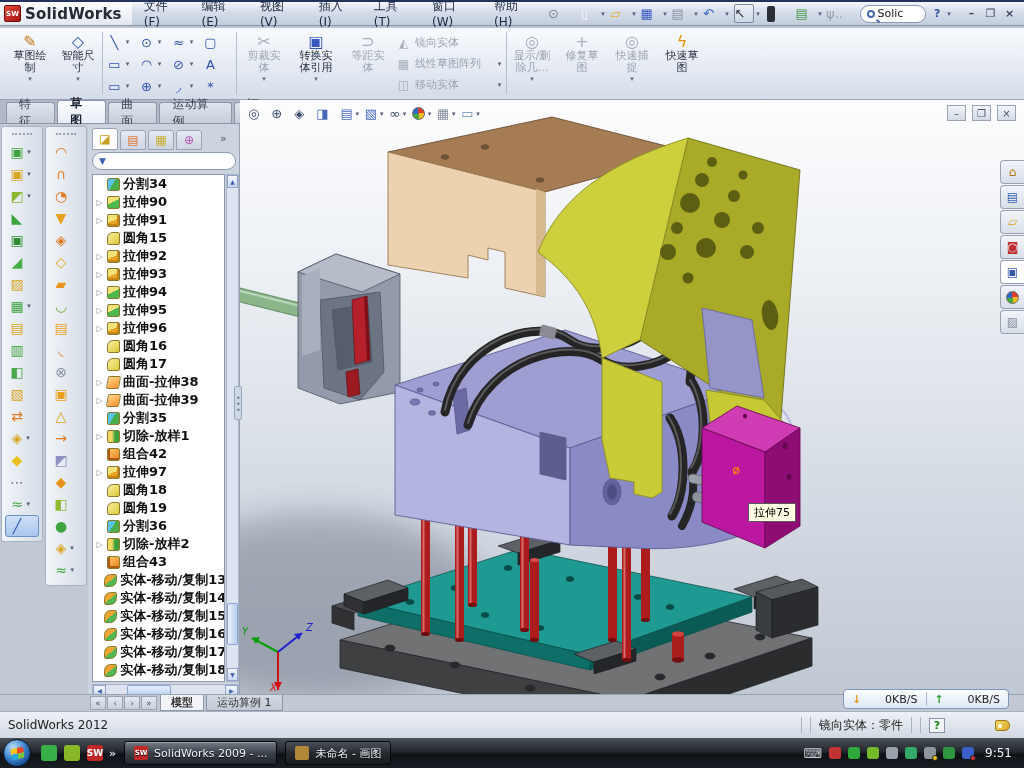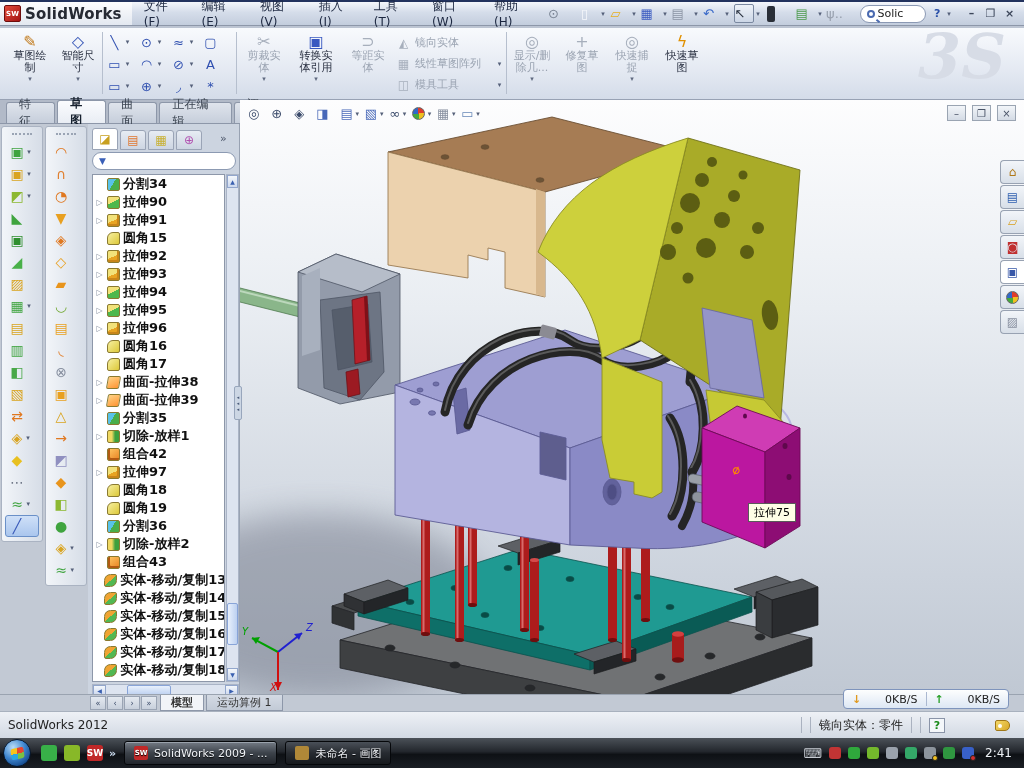--- a/index.html
+++ b/index.html
@@ -290,21 +290,20 @@
     <div class="winbtn" style="color:#2a50a8;">?</div>
     <span class="dd">▾</span>
     <div style="display:flex;gap:2px;margin:0 6px 0 10px">
       <div class="winbtn">–</div>
         <div class="winbtn">❐</div>
         <div class="winbtn">×</div>
     </div>
   </div>
 
   <div id="cmdbar" class="abs">
-    <div id="watermark" class="abs">3S</div>
 
     <div>
 
         <div class="bigbtn bbl" style="left: 6px;">
           <span class="bicon" style="color: rgb(192, 120, 24);">✎</span>
           <span class="blabel">草图绘
 制</span>
           <span class="bdrop">▾</span>
         </div>
 
@@ -417,21 +416,21 @@
         </div>
 
         <div class="stackrow">
           <span class="g">▦</span>
           <span class="lbl">线性草图阵列</span>
           <span class="dd">▾</span>
         </div>
 
         <div class="stackrow">
           <span class="g">◫</span>
-          <span class="lbl">模具工具</span>
+          <span class="lbl">移动实体</span>
           <span class="dd">▾</span>
         </div>
 
     </div>
     <div class="vsep" style="left:506px"></div>
 
     <div>
 
         <div class="bigbtn bbr disabled" style="left: 508px;">
           <span class="bicon" style="color: rgb(138, 147, 163);">◎</span>
@@ -461,21 +460,21 @@
           <span class="bdrop" style="visibility: hidden;">▾</span>
         </div>
 
     </div>
   </div>
 
   <div id="tabstrip" class="abs">
     <div class="rtab">特征</div>
       <div class="rtab active">草图</div>
       <div class="rtab">曲面</div>
-      <div class="rtab">正在编辑</div>
+      <div class="rtab">运动算例</div>
       <div class="rtab">评估</div>
       <div class="rtab">DimXpert</div>
   </div>
 
   <div id="lefttools" class="abs">
     <div class="toolcol" style="left:1px">
       <div class="grip"></div>
       <div>
 
           <div class="titem">
@@ -1295,17 +1294,17 @@
 
           <div class="trayicon" style="background: rgb(47, 150, 64);">
             
           </div>
 
           <div class="trayicon" style="background: rgb(56, 96, 200);">
             <span class="badge" style="background: rgb(208, 48, 48);"></span>
           </div>
 
       </div>
-      <span id="clock">2:41</span>
+      <span id="clock">9:51</span>
     </div>
   </div>
 
 </div>
 
 </body></html>

